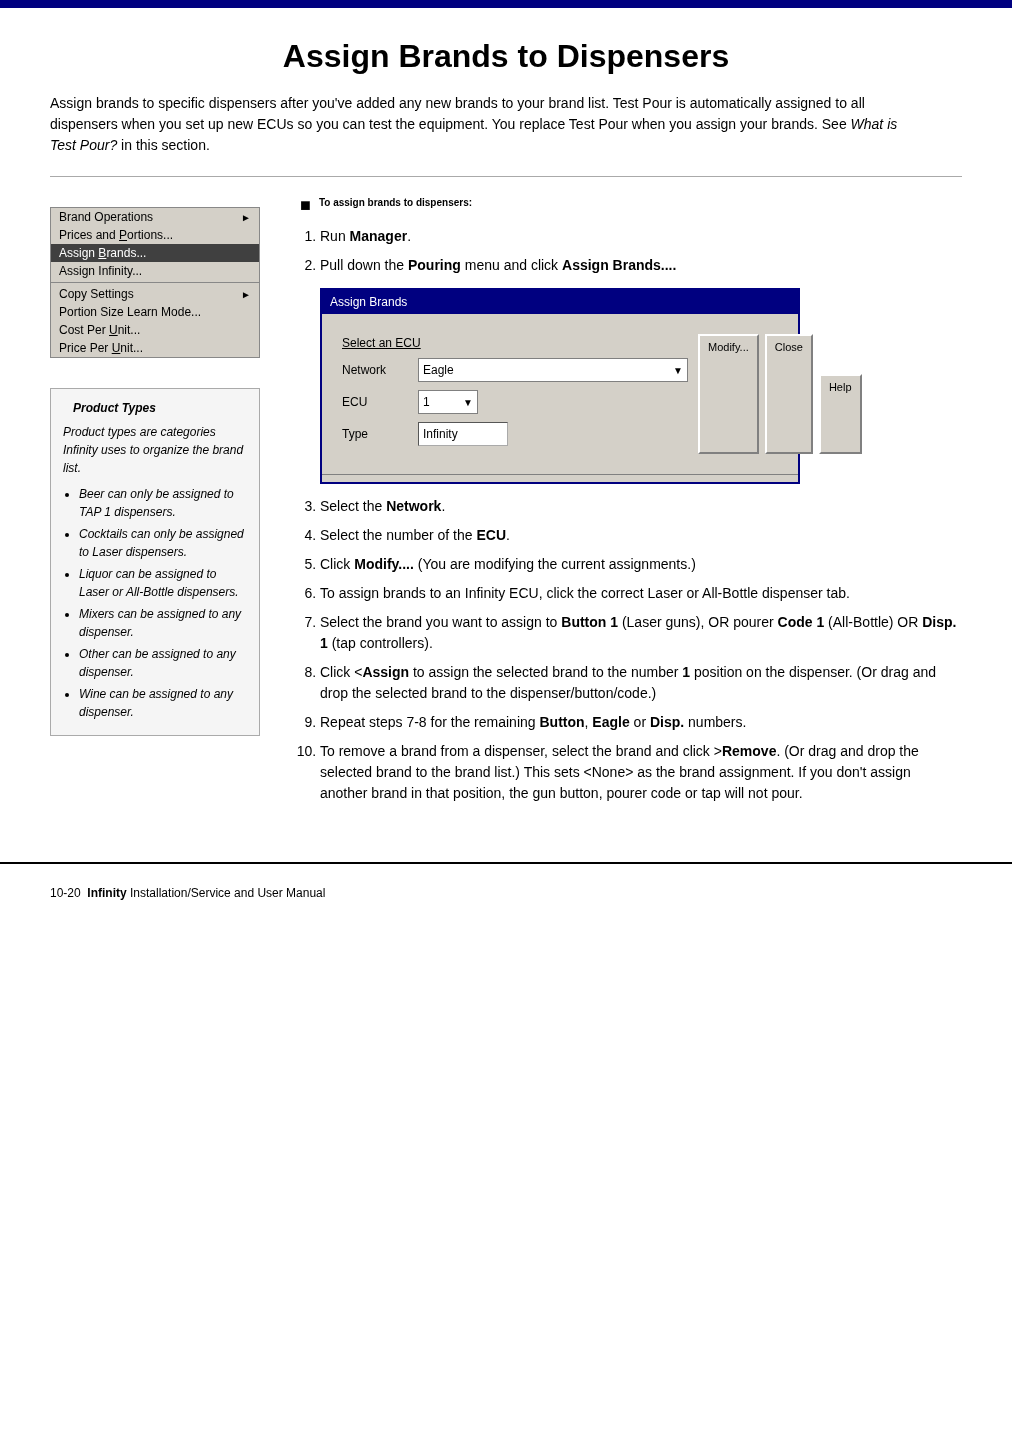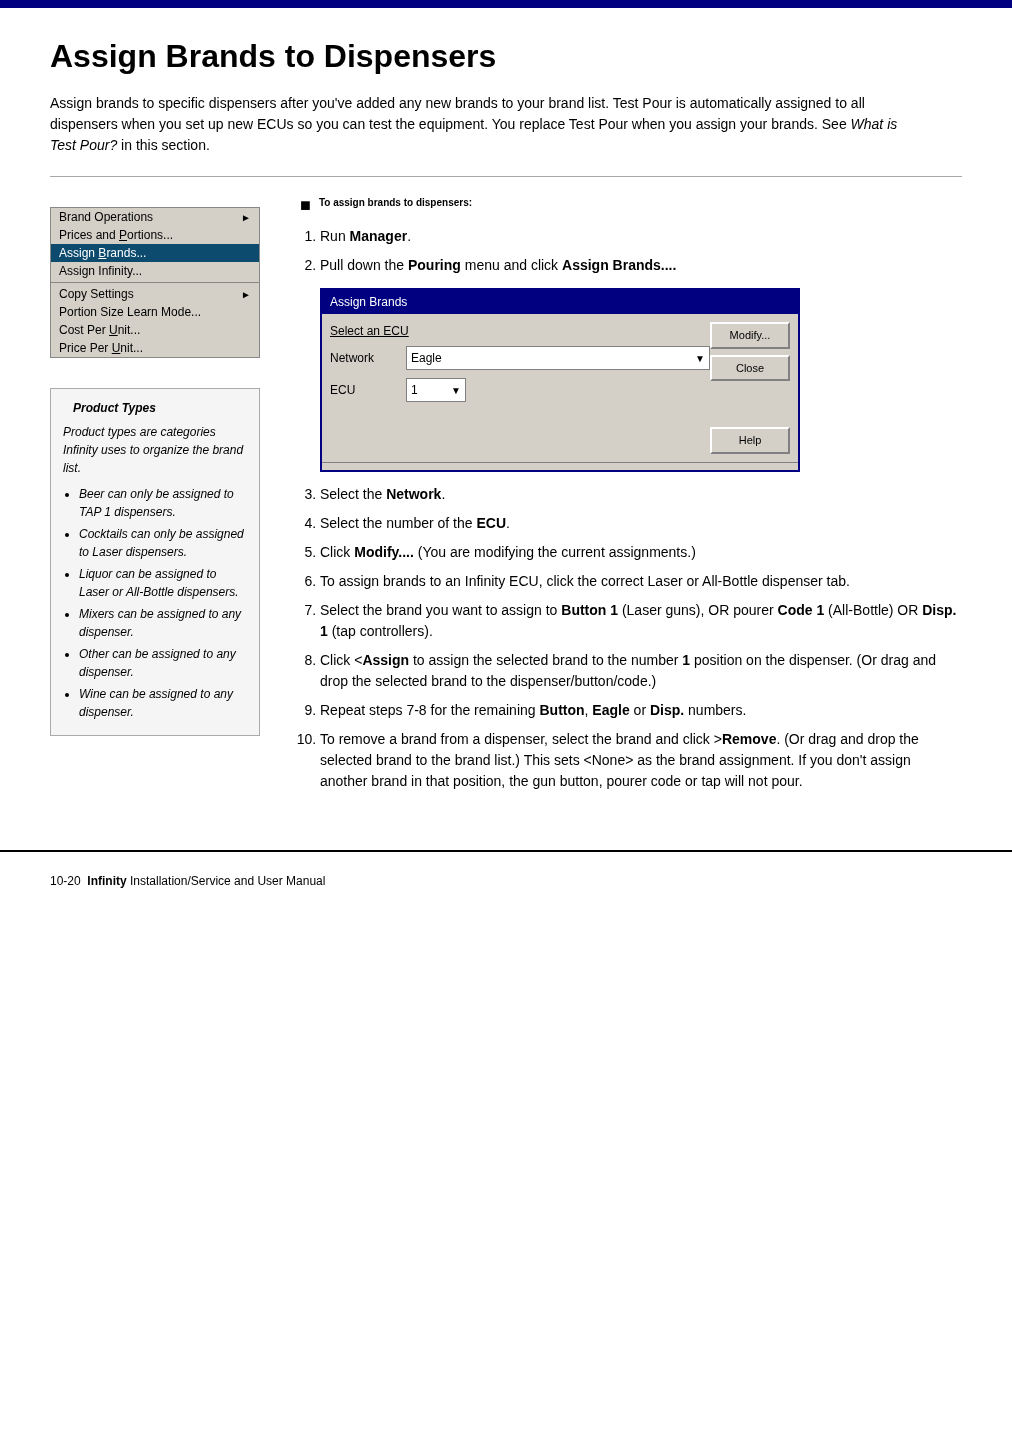--- a/index.html
+++ b/index.html
@@ -18,20 +18,21 @@
       width: 100%;
     }
     .content-area {
       padding: 30px 50px 20px 50px;
     }
     h1 {
       font-size: 32px;
       font-weight: bold;
       margin-bottom: 18px;
       border-bottom: none;
+      text-align: center;
     }
     .intro-text {
       font-size: 14px;
       line-height: 1.5;
       margin-bottom: 20px;
       max-width: 860px;
     }
     .divider {
       border: none;
       border-top: 1px solid #aaa;
@@ -59,21 +60,21 @@
     }
     .menu-item {
       padding: 2px 8px;
       display: flex;
       justify-content: space-between;
       align-items: center;
       cursor: pointer;
       white-space: nowrap;
     }
     .menu-item.highlighted {
-      background: #0c4a6e;
+      background: #404040;
       color: #fff;
     }
     .menu-separator {
       border-top: 1px solid #888;
       margin: 2px 0;
     }
     .menu-arrow { font-size: 10px; }
 
     
     .product-types-box {
@@ -137,29 +138,30 @@
     }
     .dialog-title-bar {
       background: #000080;
       color: #fff;
       padding: 3px 8px;
       font-weight: normal;
       font-size: 12px;
     }
     .dialog-body {
       display: flex;
-      padding: 8px;
+      padding: 20px;
+      gap: 10px;
     }
     .dialog-left {
       flex: 1;
     }
     .dialog-right {
       width: 80px;
       display: flex;
-      flex-direction: column;
+      flex-direction: row;
       gap: 6px;
     }
     .dialog-btn {
       background: #d4d0c8;
       border: 2px solid;
       border-color: #fff #808080 #808080 #fff;
       padding: 3px 8px;
       font-size: 11px;
       text-align: center;
       cursor: pointer;
@@ -300,20 +302,26 @@
                     <span class="dialog-dropdown-arrow">▼</span>
                   </div>
                 </div>
                 <div class="dialog-field">
                   <span class="dialog-label">ECU</span>
                   <div class="dialog-input" style="flex: 0 0 60px;">
                     <span>1</span>
                     <span class="dialog-dropdown-arrow">▼</span>
                   </div>
                 </div>
+                <div class="dialog-field">
+                  <span class="dialog-label">Type</span>
+                  <div class="dialog-input" style="flex: 0 0 90px; border: 1px inset #aaa;">
+                    <span>Infinity</span>
+                  </div>
+                </div>
               </div>
               <div class="dialog-right">
                 <div class="dialog-btn">
                   <span>Modify...</span>
                 </div>
                 <div class="dialog-btn">
                   <span>Close</span>
                 </div>
                 <div class="dialog-btn" style="margin-top: 40px;">
                   <span>Help</span>

